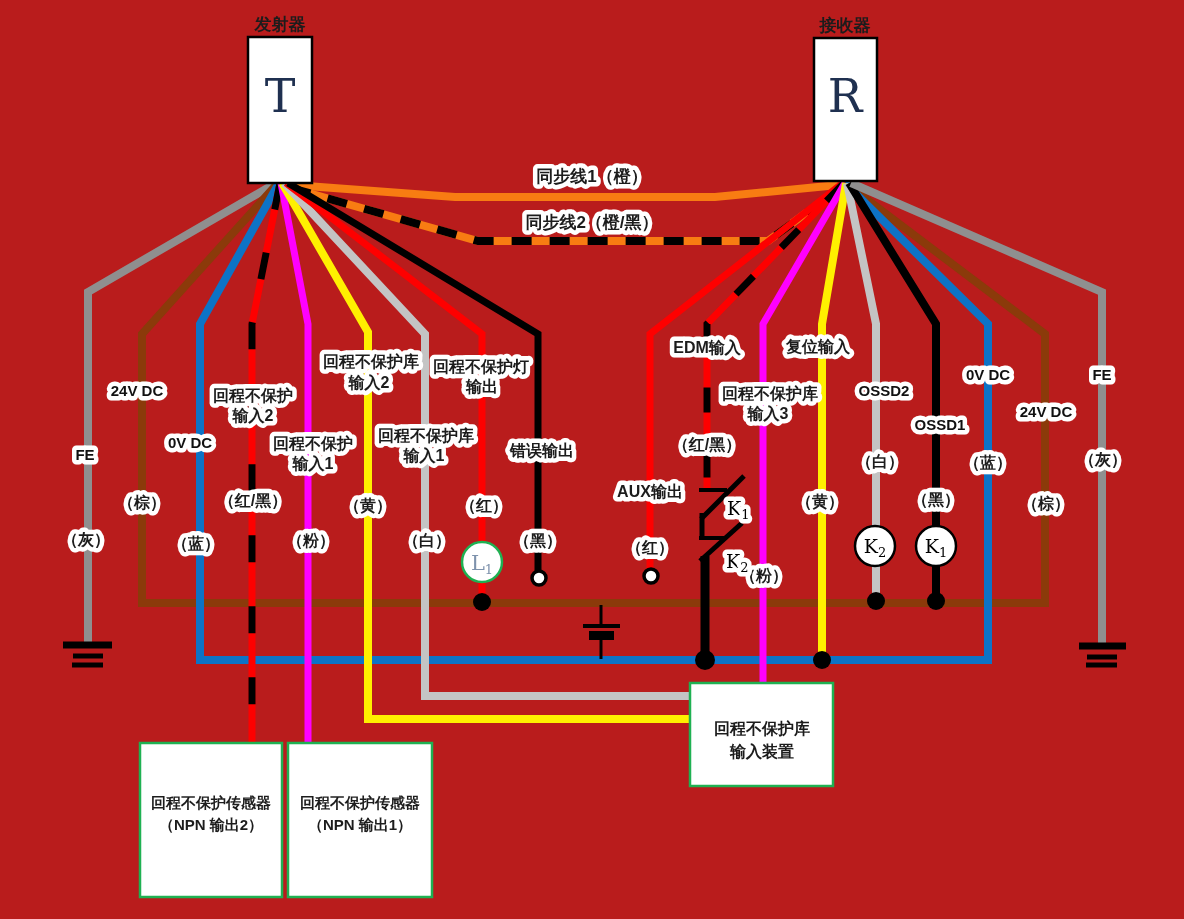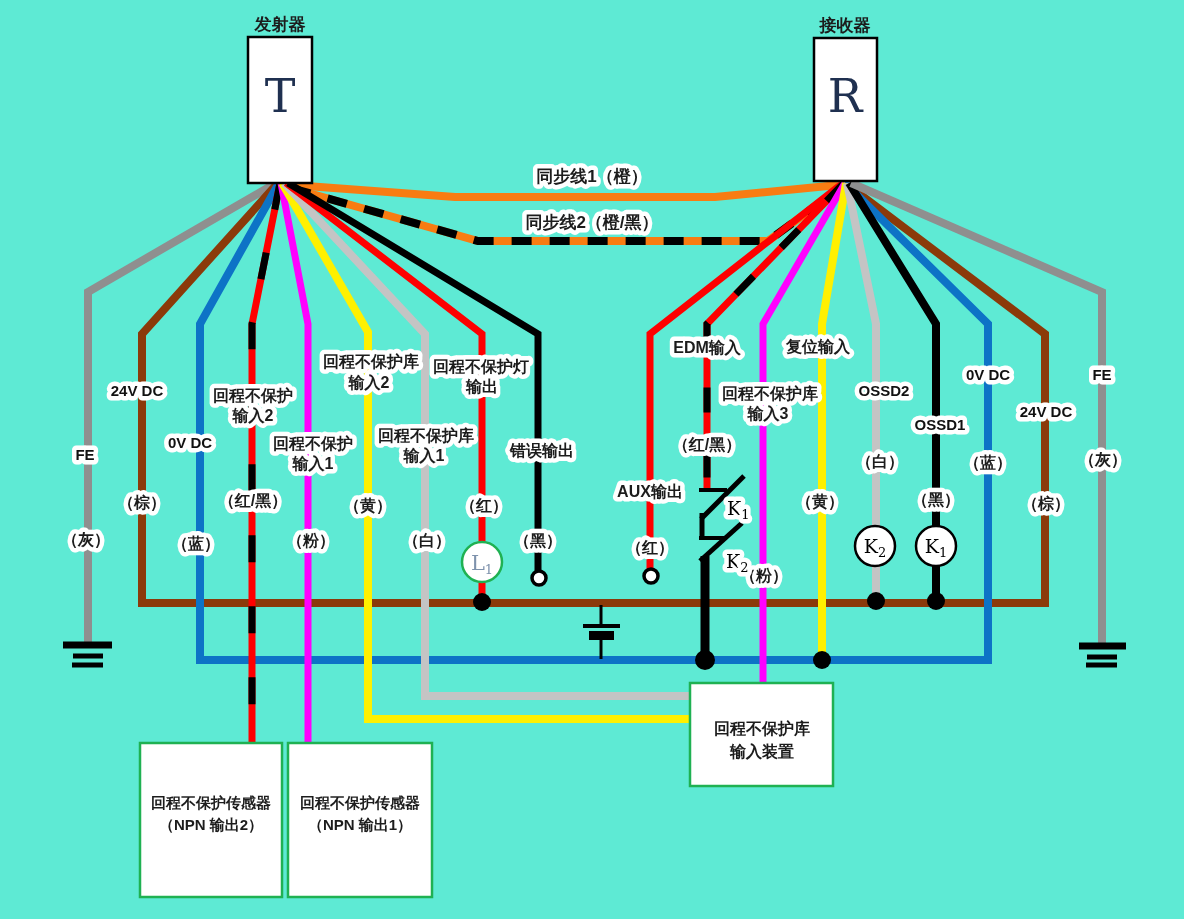--- a/index.html
+++ b/index.html
@@ -1,16 +1,16 @@
 <!DOCTYPE html>
 <html><head>
 <meta charset="utf-8">
 <style>
   html,body{margin:0;padding:0;background:#ffffff;}
-  .stage{width:1184px;height:919px;position:relative;background:#5eead4;overflow:hidden;}
+  .stage{width:1184px;height:919px;position:relative;background:#b91c1c;overflow:hidden;}
   svg{display:block;}
   svg text{font-family:"Liberation Sans","DejaVu Sans",sans-serif;}
   .cjk{font-size:16px;font-weight:600;fill:#1c1c1c;}
   .cjk-s{font-size:15px;font-weight:600;fill:#1c1c1c;}
   .lat{font-size:15px;font-weight:700;fill:#111;}
   .title{font-size:17px;font-weight:600;fill:#1c1c1c;}
   .halo{paint-order:stroke;stroke:#ffffff;stroke-width:9px;stroke-linejoin:round;}
   .serif{font-family:"DejaVu Serif","Liberation Serif",serif;font-weight:400;}
   .letter{font-size:46px;}
   .coil-t{font-size:19px;fill:#000;}

